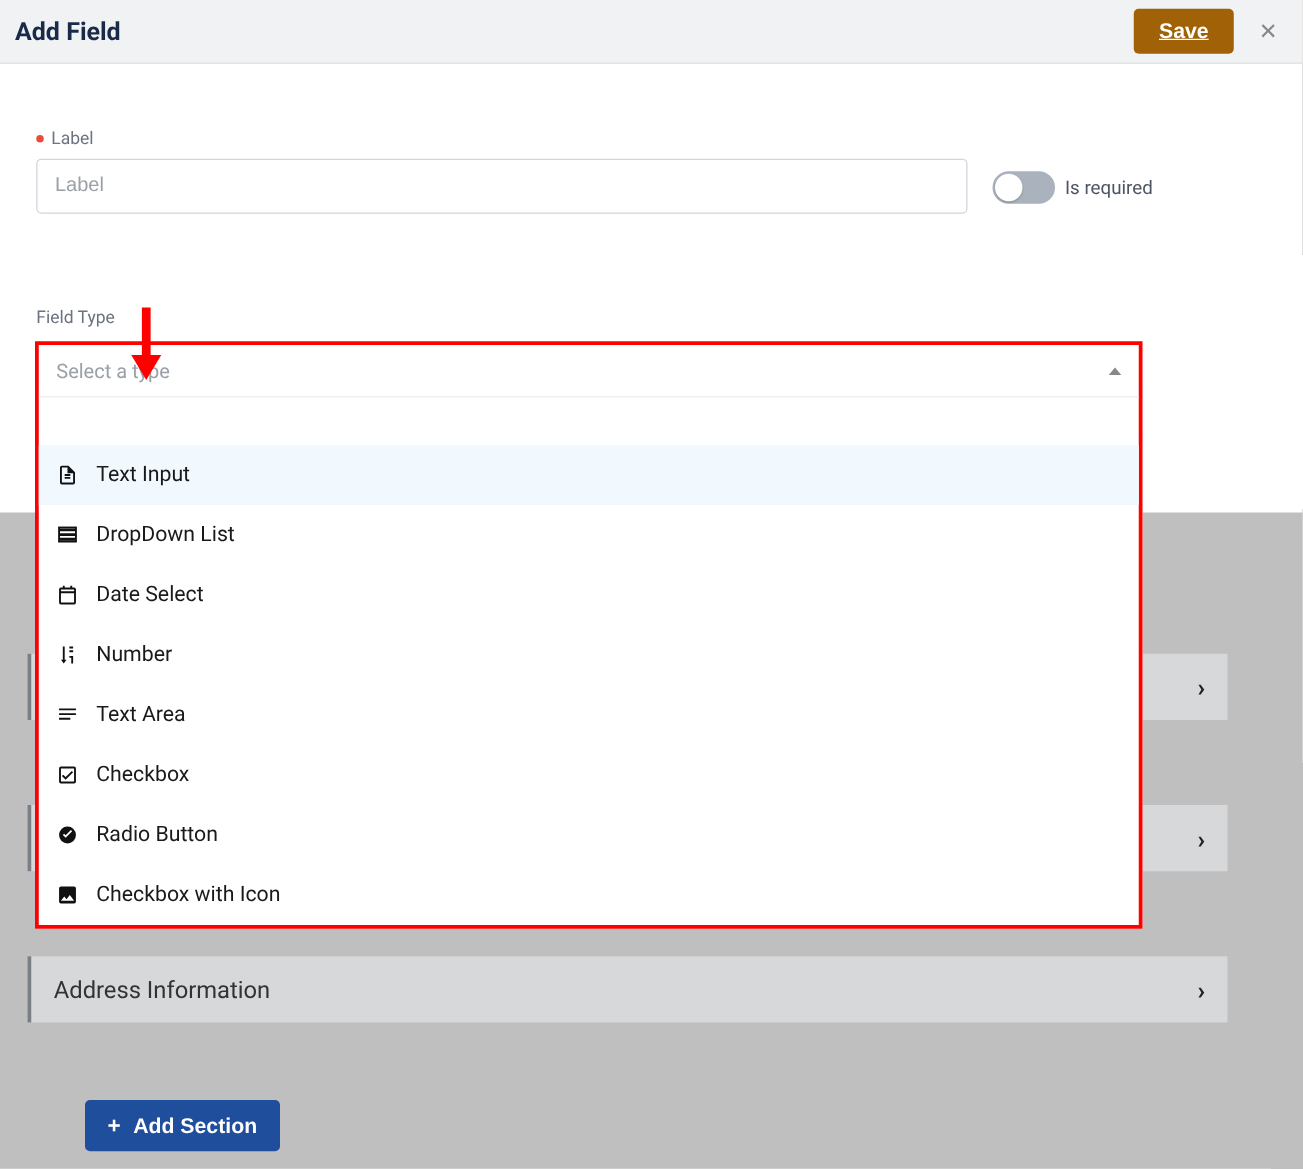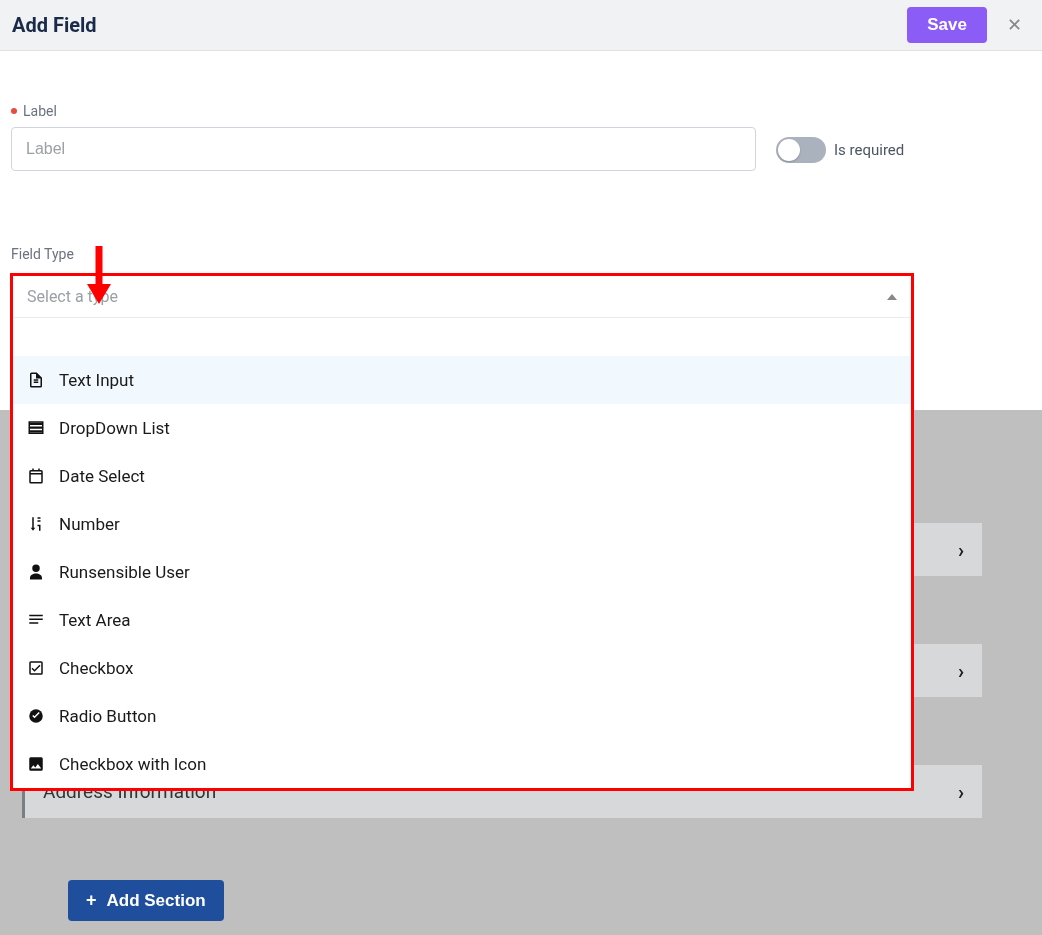--- a/index.html
+++ b/index.html
@@ -1,24 +1,24 @@
 <!DOCTYPE html>
 <html><head>
 <meta charset="utf-8">
 <style>
   * { box-sizing: border-box; margin: 0; padding: 0; }
   body { font-family: -apple-system, BlinkMacSystemFont, "Segoe UI", Roboto, Arial, sans-serif; width: 1042px; height: 935px; overflow: hidden; background: #fff; position: relative; }
 
   .header { height: 51px; background: #f1f2f4; display: flex; align-items: center; justify-content: space-between; padding: 16px 12px; border-bottom: 1px solid #e0e0e0; }
   .header-title { font-size: 20px; font-weight: 700; color: #1a2b4a; }
   .header-right { display: flex; align-items: center; gap: 12px; }
-  .save-btn { background: #8b5cf6; color: #fff; border: none; padding: 8px 20px; font-size: 17px; font-weight: 600; border-radius: 4px; cursor: pointer; }
+  .save-btn { background: #a16207; color: #fff; border: none; padding: 8px 20px; font-size: 17px; font-weight: 600; border-radius: 4px; cursor: pointer; text-decoration: underline; }
   .close-btn { background: none; border: none; font-size: 18px; color: #888; cursor: pointer; padding: 4px 8px; }
 
-  .form-area { padding: 52px 22px 0 11px; }
+  .form-area { padding: 52px 22px 0 29px; }
   .field-row { display: flex; align-items: flex-end; gap: 20px; }
   .field-col-left { flex: 0 0 745px; }
   .field-col-right { flex: 1; display: flex; align-items: flex-start; padding-bottom: 8px; }
 
   .field-label { font-size: 14px; color: #6b7280; margin-bottom: 8px; display: flex; align-items: center; gap: 6px; }
   .req-dot { width: 6px; height: 6px; background: #e74c3c; border-radius: 50%; display: inline-block; }
   .text-input { width: 100%; height: 44px; border: 1px solid #d0d5dd; border-radius: 4px; padding: 0 14px; font-size: 16px; color: #333; }
   .text-input::placeholder { color: #9aa0a6; }
 
   .toggle-wrap { display: flex; align-items: center; gap: 8px; }
@@ -145,26 +145,20 @@
           <span>Date Select</span>
         </li>
         <li class="option-item">
           <svg class="opt-icon" viewBox="0 0 24 24">
               <path class="ic" d="M7 3v14H5l3 4 3-4H9V3H7zm7 0h4v2h-2v2h2v2h-4V7h2V5h-2V3zm0 10h4v8h-2v-6h-2v-2z"></path>
             </svg>
           <span>Number</span>
         </li>
         <li class="option-item">
           <svg class="opt-icon" viewBox="0 0 24 24">
-              <path class="ic" d="M12 12a5 5 0 1 0-5-5 5 5 0 0 0 5 5zm0 2c-4 0-8 2-8 6v2h16v-2c0-4-4-6-8-6z"></path>
-            </svg>
-          <span>Runsensible User</span>
-        </li>
-        <li class="option-item">
-          <svg class="opt-icon" viewBox="0 0 24 24">
               <path class="ic" d="M3 5h18v2H3V5zm0 5h18v2H3v-2zm0 5h12v2H3v-2z"></path>
             </svg>
           <span>Text Area</span>
         </li>
         <li class="option-item">
           <svg class="opt-icon" viewBox="0 0 24 24">
               <path class="ic" d="M19 3H5a2 2 0 0 0-2 2v14a2 2 0 0 0 2 2h14a2 2 0 0 0 2-2V5a2 2 0 0 0-2-2zm0 16H5V5h14v14zM10 17l-4-4 1.4-1.4L10 14.2l6.6-6.6L18 9l-8 8z"></path>
             </svg>
           <span>Checkbox</span>
         </li>

